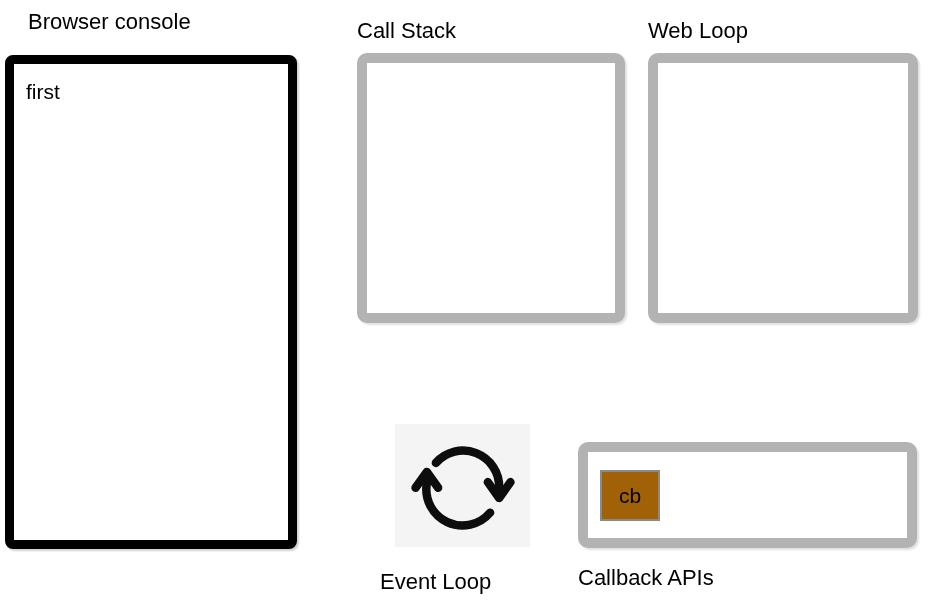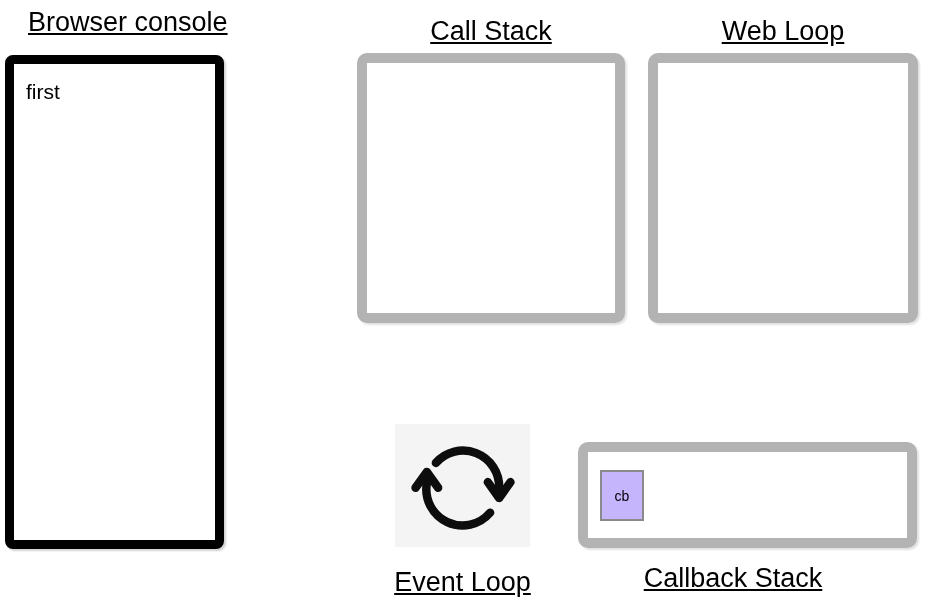--- a/index.html
+++ b/index.html
@@ -12,32 +12,31 @@
     width: 934px;
     height: 603px;
     background: #ffffff;
     font-family: "Liberation Sans", "DejaVu Sans", sans-serif;
     color: #000000;
     overflow: hidden;
   }
   .abs { position: absolute; }
 
   .panel-label {
-    font-size: 27px;
+    font-size: 22px;
     line-height: 28px;
     color: #000000;
     white-space: nowrap;
-    text-decoration: underline;
   }
-  .centered { text-align: center; }
+  .centered { }
 
   
   #console-box {
     left: 5px; top: 55px;
-    width: 219px; height: 494px;
+    width: 292px; height: 494px;
     box-sizing: border-box;
     border: 9px solid #000000;
     border-radius: 8px;
     background: #ffffff;
     box-shadow: 2px 2px 2px rgba(0,0,0,0.18);
     padding: 12px 10px 0 12px;
   }
   .console-line {
     font-size: 21px;
     line-height: 31px;
@@ -70,28 +69,28 @@
     background: #f4f4f4;
     display: flex;
     align-items: center;
     justify-content: center;
   }
   #eventloop-icon-wrap svg { display: block; }
 
   
   .queue-item {
     left: 600px; top: 470px;
-    width: 44px; height: 51px;
+    width: 60px; height: 51px;
     box-sizing: border-box;
-    background: #c4b5fd;
+    background: #a16207;
     border: 2px solid #8a8a8a;
     display: flex;
     align-items: center;
     justify-content: center;
-    font-size: 14px;
+    font-size: 21px;
     color: #000000;
   }
 </style>
 </head>
 <body>
 
 <div id="stage">
 
   <div id="console-label" class="abs panel-label">Browser console</div>
 
@@ -118,15 +117,15 @@
         <path d="M 8 52 L 18 38 L 28 52"></path>
       </g>
     </svg>
   </div>
   <div id="eventloop-label" class="abs panel-label centered">Event Loop</div>
 
   <div id="queue-box" class="abs gray-panel"></div>
   <div class="abs queue-item">
     <span>cb</span>
   </div>
-  <div id="queue-label" class="abs panel-label centered">Callback Stack</div>
+  <div id="queue-label" class="abs panel-label centered">Callback APIs</div>
 
 </div>
 
 </body></html>

